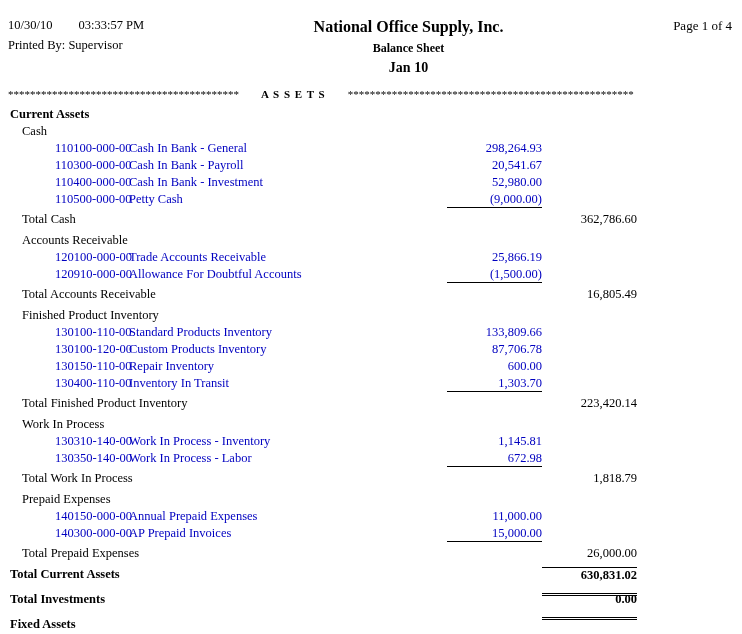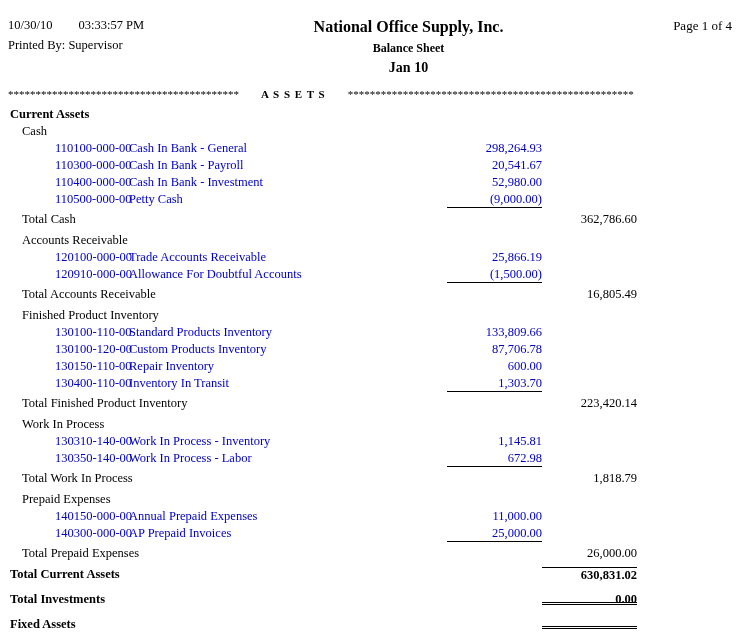--- a/index.html
+++ b/index.html
@@ -41,21 +41,21 @@
   .ind1 .c-label { padding-left: 14px; }
   .c-acct { margin-left: 47px; width: 74px; flex: none; }
   .c-amt { width: 95px; flex: none; text-align: right; white-space: nowrap; }
   .row.account .c-acct,
   .row.account .c-name,
   .row.account .c-amt1 { color: var(--blue, #0000C0); }
   .c-amt1.u { border-bottom: 1px solid #000; }
   .row.bold { font-weight: bold; }
   .row.total { margin-top: 3px; margin-bottom: 4px; font-family: Liberation Serif, serif; }
   .c-amt2.rt { border-top: 1px solid #000; }
-  .c-amt2.rd { border-bottom: 3px double #000; padding-bottom: 19px; }
+  .c-amt2.rd { border-bottom: 3px double #000; padding-bottom: 10px; }
   .row.gap { margin-top: 8px; }
 </style>
 </head>
 <body>
 
 <div class="page">
 
   <div class="hdr">
     <div class="hdr-left">
       <div class="line1">
@@ -248,21 +248,21 @@
           <span class="c-name">Annual Prepaid Expenses</span>
         </div>
         <div class="c-amt c-amt1">11,000.00</div>
         <div class="c-amt c-amt2"></div>
       </div>
       <div class="row account ind0">
         <div class="c-main">
           <span class="c-acct">140300-000-00</span>
           <span class="c-name">AP Prepaid Invoices</span>
         </div>
-        <div class="c-amt c-amt1 u">25,000.00</div>
+        <div class="c-amt c-amt1 u">15,000.00</div>
         <div class="c-amt c-amt2"></div>
       </div>
       <div class="row total ind1">
         <div class="c-main">
           <span class="c-label">Total Prepaid Expenses</span>
         </div>
         <div class="c-amt c-amt1"></div>
         <div class="c-amt c-amt2">26,000.00</div>
       </div>
       <div class="row total bold ind0">

